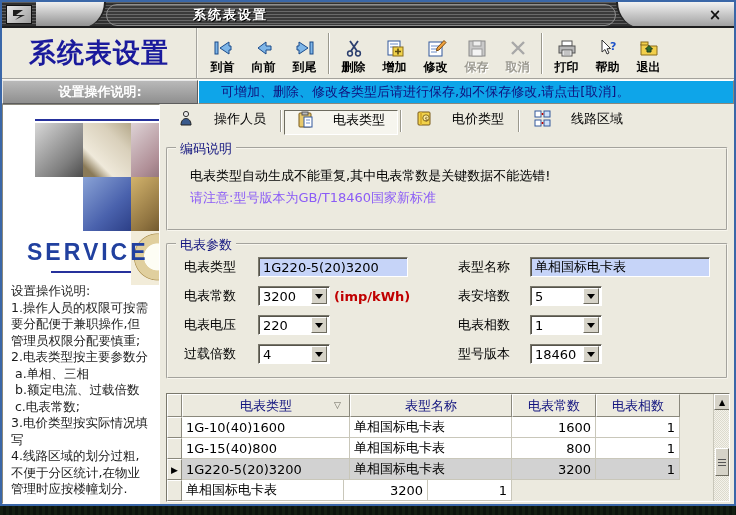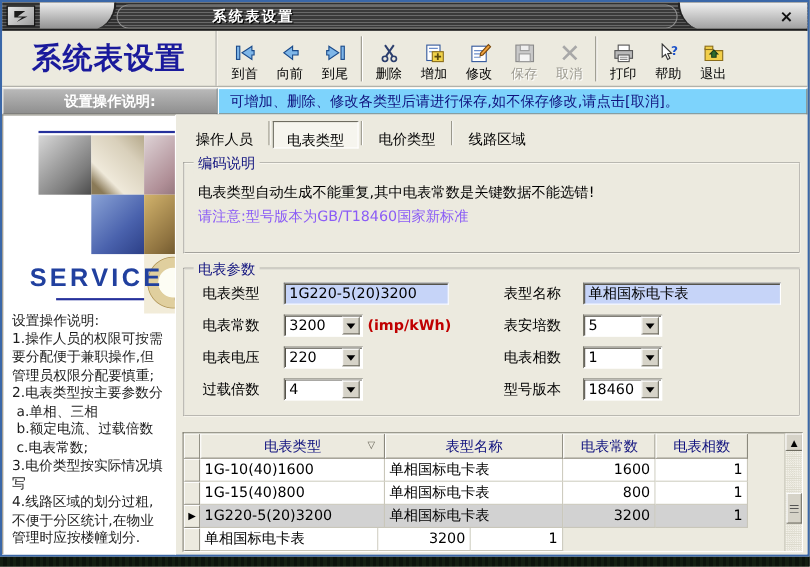--- a/index.html
+++ b/index.html
@@ -35,31 +35,31 @@
 
   
   .headrow { display:flex; height:52px; border-bottom:2px groove #f8f6ee; background:#eceadf; }
   .apptitle-box { width:196px; border-right:2px groove #f8f6ee; display:flex; align-items:center; justify-content:center; }
   .apptitle { color:#1a1a9c; font-weight:bold; font-size:27px; letter-spacing:1px;
     font-family:"DejaVu Serif","Liberation Serif",serif; }
   .toolbar { flex:1; display:flex; align-items:stretch; padding:2px 0 1px 4px; }
   .tbtn { width:41px; display:flex; flex-direction:column; align-items:center; justify-content:flex-end;
     padding:2px 0 3px; color:#000; }
   .tbtn .ticon { height:24px; display:flex; align-items:center; justify-content:center; }
-  .tbtn .tlabel { font-size:12px; line-height:14px; }
+  .tbtn .tlabel { font-size:12px; line-height:14px;font-weight:bold; }
   .tbtn.disabled .tlabel { color:#9c9a91; text-shadow:1px 1px 0 #fff; }
   .tsep { width:2px; margin:3px 3px; border-left:1px solid #9a988c; border-right:1px solid #fff; }
 
   
   .subhead { display:flex; height:24px; }
   .sh-left { width:196px; background:linear-gradient(180deg,#b9b9b9,#8f8f8f);
     border:1px solid; border-color:#e8e8e8 #5d5d5d #5d5d5d #e8e8e8;
     color:#fff; font-weight:bold; display:flex; align-items:center; justify-content:center; font-size:13px; }
-  .sh-right { flex:1; background:#7dd3fc; border:1px solid; border-color:#fff #8a887c #8a887c #fff;
-    color:#10127e; display:flex; align-items:center; padding-left:10px; font-size:13px; }
+  .sh-right { flex:1; background:#0ea5e9; border:1px solid; border-color:#fff #8a887c #8a887c #fff;
+    color:#10127e; display:flex; align-items:center; padding-left:22px; font-size:13px; }
 
   
   .bodyrow { display:flex; height:400px; }
   .sidebar { position:relative; width:196px; background:#ffffff;
     border:1px solid; border-color:#8a887c #fff #fff #8a887c; overflow:hidden; }
   .mainarea { flex:1; background:#eceadf; padding:3px 4px 0 6px; display:flex; flex-direction:column; }
 
   
   .collage { position:absolute; left:18px; top:6px; width:172px; height:162px; }
   .cl-line-top { position:absolute; left:14px; top:8px; width:152px; height:2px; background:#26319c; }
@@ -72,28 +72,28 @@
   .ph5 { left:110px; top:66px; background:linear-gradient(135deg,#d2b36c,#8f7340 60%,#57421f); }
   .ph6 { left:110px; top:120px; height:54px; background:radial-gradient(circle at 55% 48%, #fdfdf4 0 34%, #e0cf9e 36% 58%, #b49a5e 60%, #f2ecd9 62%); }
   .service-word { position:absolute; left:6px; top:128px; color:#21409f; font-weight:bold;
     font-size:23px; letter-spacing:3px; font-family:"Liberation Sans",sans-serif; }
 
   .instructions { position:absolute; left:8px; top:178px; right:2px; color:#1c1c1c;
     font-size:12.5px; line-height:16.5px; white-space:pre-wrap; }
 
   
   .tabsrow { display:flex; align-items:flex-end; height:28px; margin-bottom:4px; }
-  .tab { height:25px; display:flex; align-items:flex-end; gap:8px; padding:0 12px; font-size:13px; color:#000;flex-direction:column; }
+  .tab { height:25px; display:flex; align-items:flex-start; gap:19px; padding:0 12px; font-size:13px; color:#000; }
   .tab.active { background:#f6f5ee; border:1px solid; border-color:#6e6c60 #fff #fff #6e6c60; }
   .tabsep { width:2px; height:22px; margin:0 2px; border-left:1px solid #9a988c; border-right:1px solid #fff; align-self:center; }
 
   
   .groupbox { position:relative; border:2px groove #f8f6ee; border-radius:2px; margin-right:2px; }
   .gb-legend { position:absolute; top:-9px; left:8px; background:#eceadf; padding:0 4px; color:#10127e; font-size:13px; }
-  .gb-encoding { height:84px; margin-top:8px; padding:16px 0 0 12px; }
+  .gb-encoding { height:84px; margin-top:8px; padding:16px 0 0 22px; }
   .enc-warning { color:#000000; font-size:13px; line-height:22px; }
   .enc-note { color:#8b5cf6; font-size:13px; line-height:22px; }
   .gb-params { height:136px; margin-top:12px; padding:12px 10px 0 16px; }
 
   .formgrid { display:grid; grid-template-columns:74px 200px 72px 186px; row-gap:9px; align-items:center; }
   .flabel { color:#000; font-size:13px; }
   .ctlwrap { display:flex; align-items:center; gap:4px; }
   .txtbox { height:20px; background:#c6d4f8; border:1px solid; border-color:#7a786c #fff #fff #7a786c;
     box-shadow:inset 1px 1px 0 #55534a; display:flex; align-items:center; padding:0 4px; font-size:13px; color:#000; }
   .txt-metertype { width:150px; }

